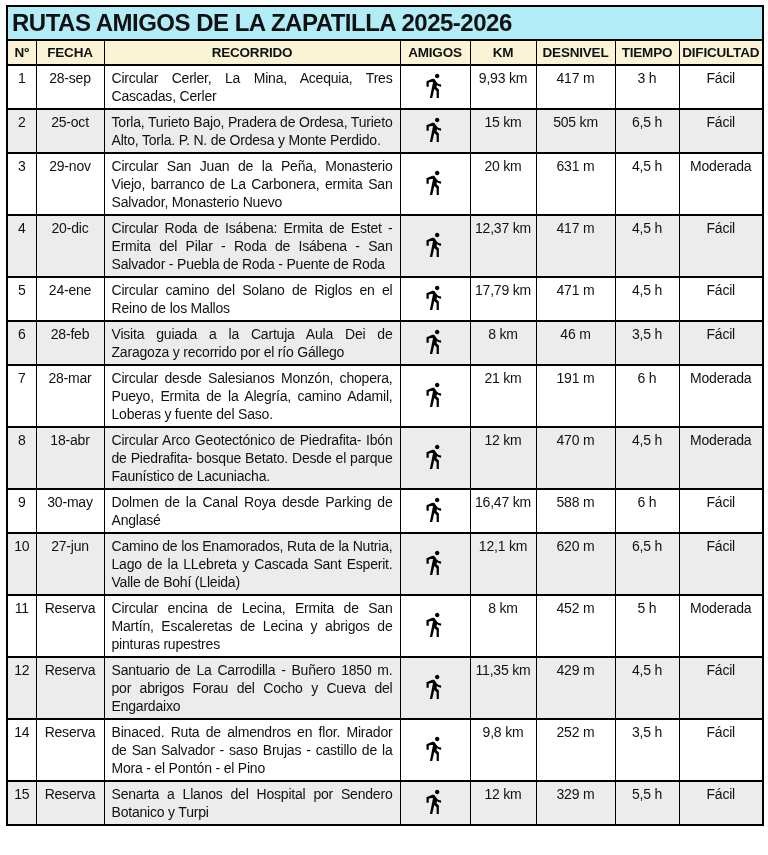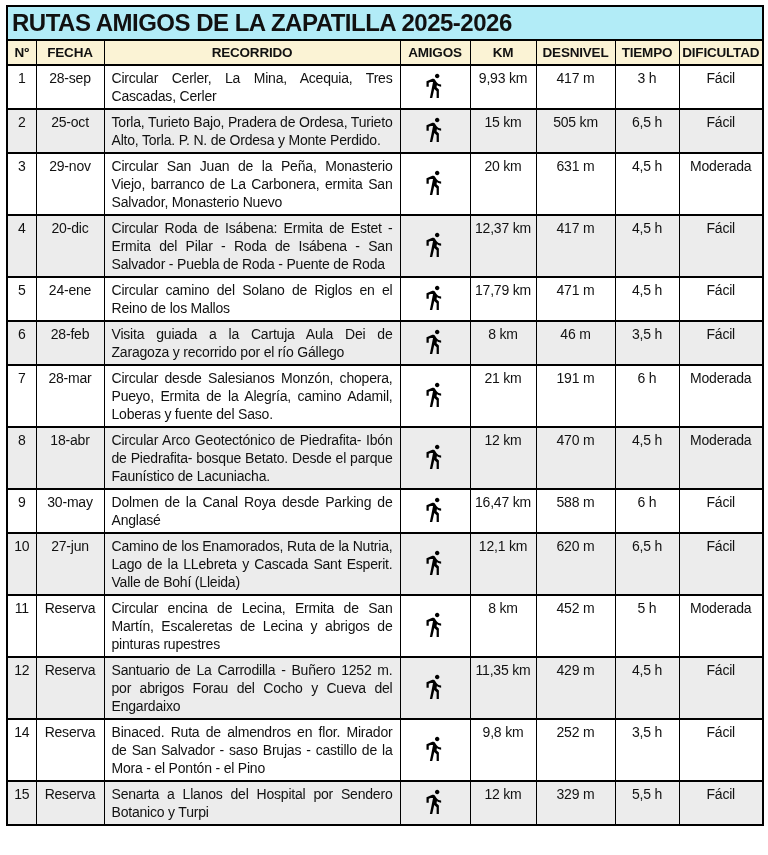--- a/index.html
+++ b/index.html
@@ -282,21 +282,21 @@
     </td>
     <td class="c-km">8 km</td>
     <td class="c-des">452 m</td>
     <td class="c-tiempo">5 h</td>
     <td class="c-dif">Moderada</td>
   </tr>
 
   <tr>
     <td class="c-num">12</td>
     <td class="c-fecha">Reserva</td>
-    <td class="c-rec">Santuario de La Carrodilla - Buñero 1252 m. por abrigos Forau del Cocho y Cueva del Engardaixo</td>
+    <td class="c-rec">Santuario de La Carrodilla - Buñero 1850 m. por abrigos Forau del Cocho y Cueva del Engardaixo</td>
     <td class="c-wik">
       <span class="walker">
         <svg viewBox="0 0 24 24" width="27" height="31" aria-hidden="true">
           <path fill="#000000" d="M13.5 5.5c1.1 0 2-.9 2-2s-.9-2-2-2-2 .9-2 2 .9 2 2 2zM9.8 8.9 7 23h2.1l1.8-8 2.1 2v6h2v-7.5l-2.1-2 .6-3C12.8 12 14.8 13 17 13v-2c-1.9 0-3.5-1-4.3-2.4l-1-1.6c-.4-.6-1-1-1.7-1-.3 0-.5.1-.8.1L4 8.3V13h2V9.6l1.8-.7"></path>
         </svg>
       </span>
     </td>
     <td class="c-km">11,35 km</td>
     <td class="c-des">429 m</td>
     <td class="c-tiempo">4,5 h</td>

